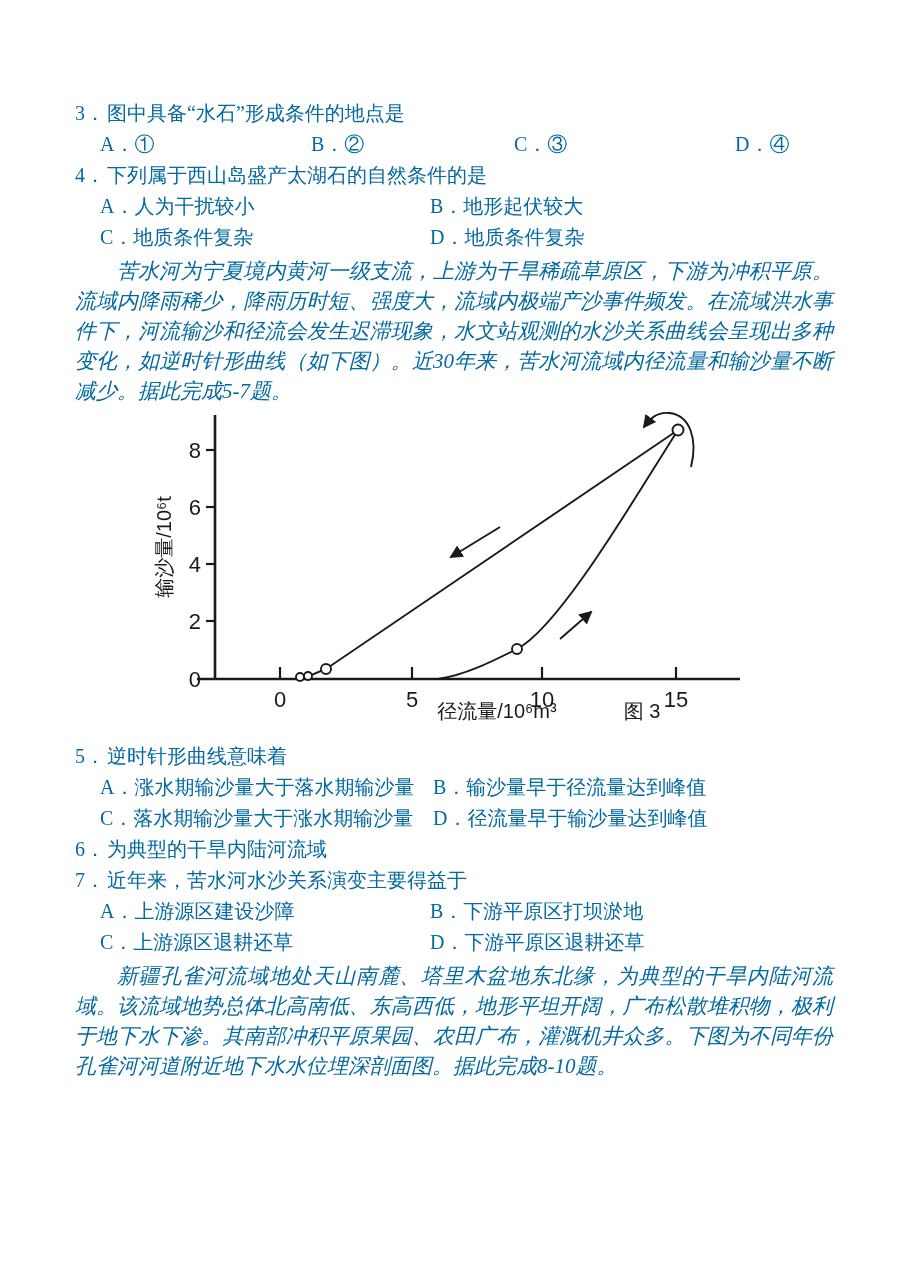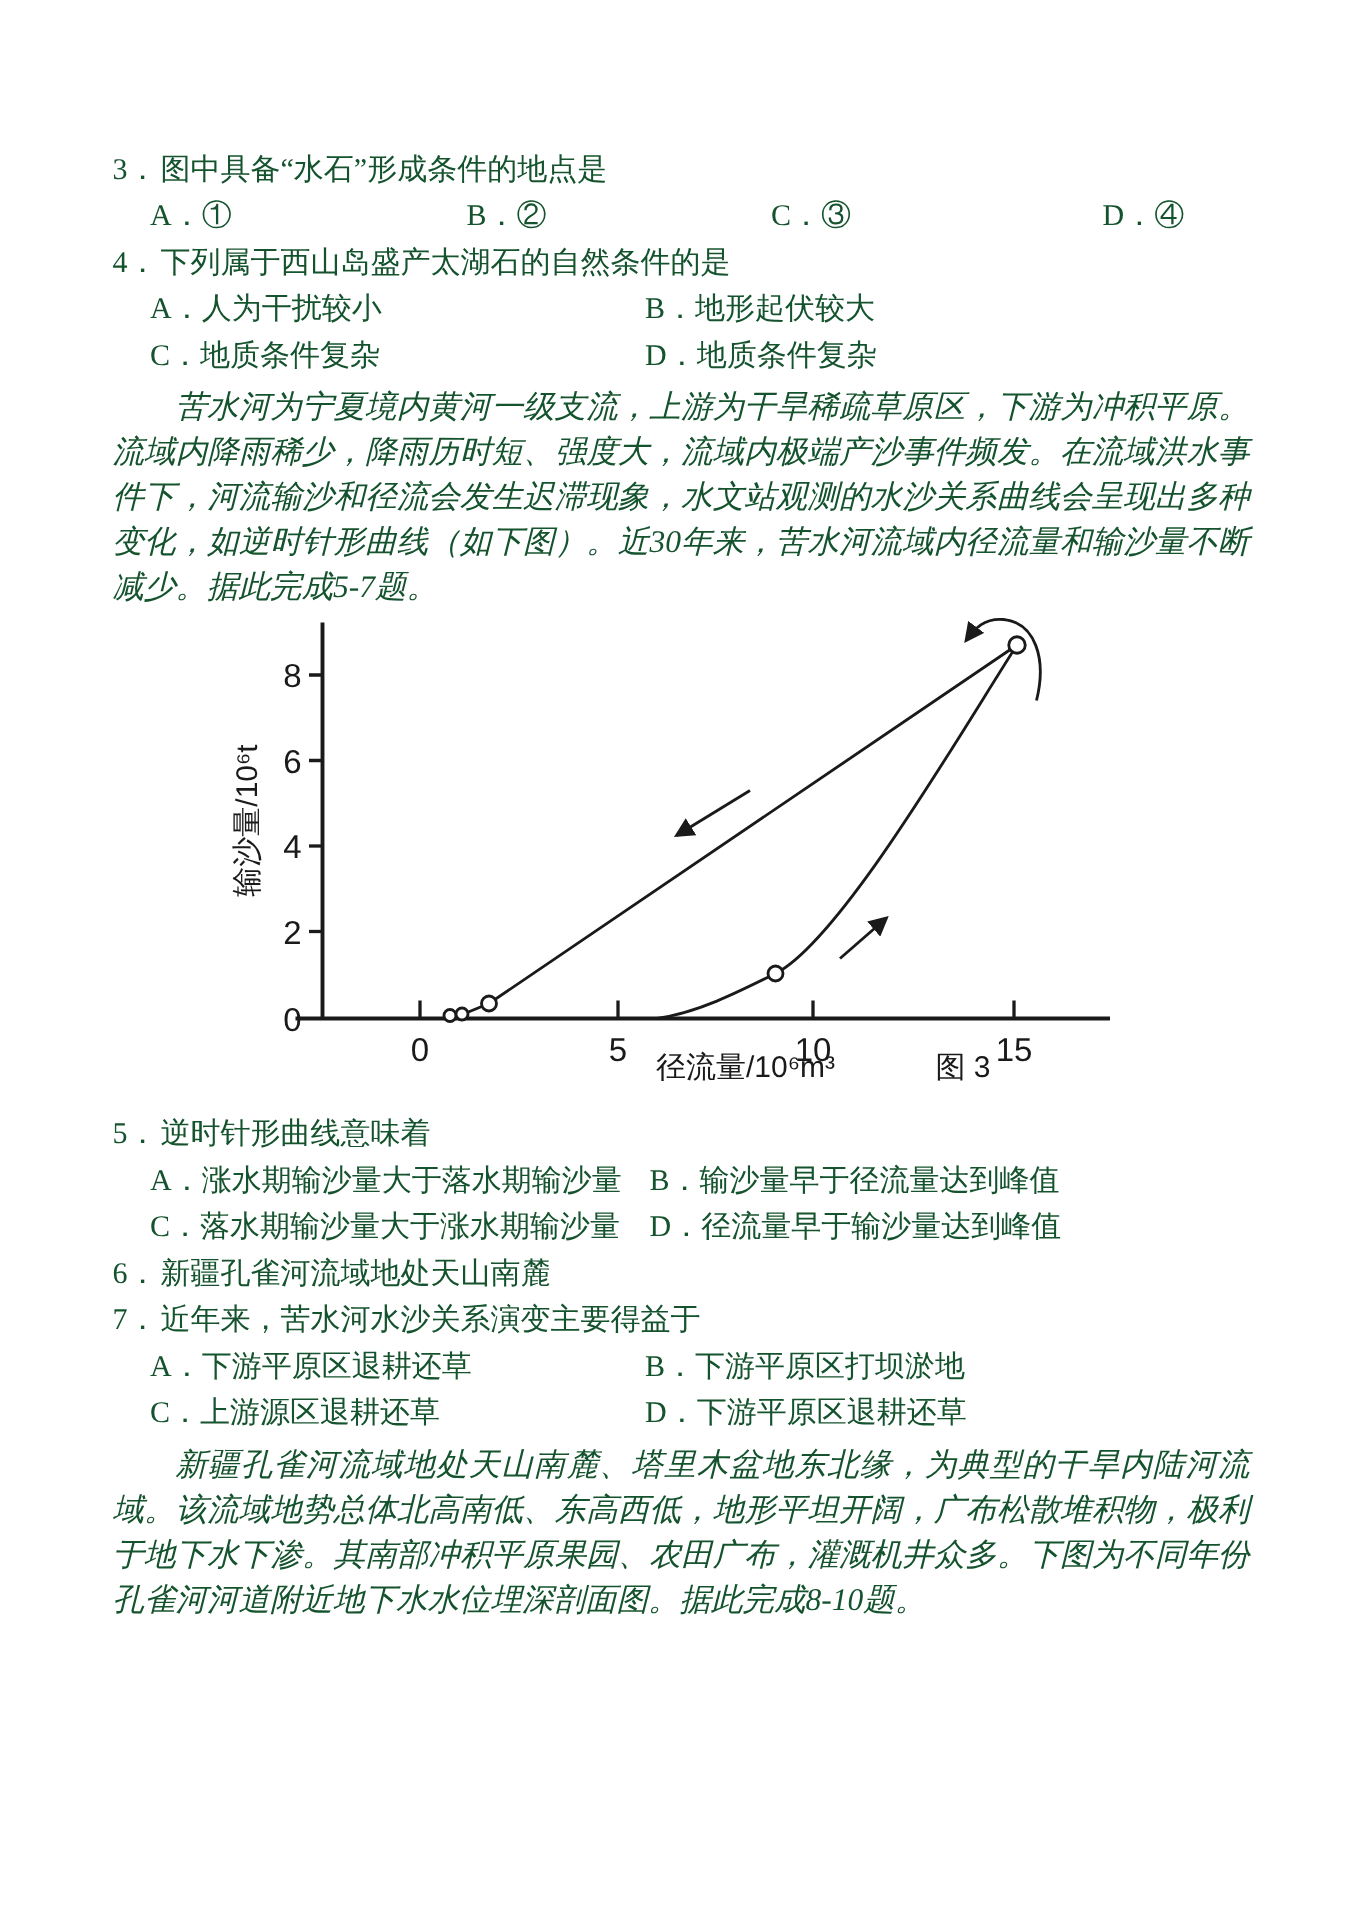--- a/index.html
+++ b/index.html
@@ -1,18 +1,18 @@
 <!DOCTYPE html>
 <html><head>
 <meta charset="utf-8">
 <style>
   html,body { margin:0; padding:0; background:#ffffff; }
   .page {
     position:relative; width:900px; height:1272px; background:#ffffff;
-    font-family:"Liberation Serif","DejaVu Serif",serif; color:#14532d;
+    font-family:"Liberation Serif","DejaVu Serif",serif; color:#0369a1;
     overflow:hidden;
   }
   .content { position:absolute; left:75px; top:98px; width:758px; }
   .q-stem { font-size:20px; line-height:31px; white-space:nowrap; }
   .q-num { margin-right:2px; }
   .opts { display:grid; padding-left:25px; font-size:20px; line-height:31px; }
   .opts-4  { grid-template-columns:170px 162px 180px 1fr;gap:41px; }
   .opts-4b { grid-template-columns:150px 180px 180px 1fr; }
   .opts-2  { grid-template-columns:330px 1fr; }
   .opts-2w { grid-template-columns:333px 1fr; }
@@ -113,27 +113,27 @@
       <div class="q-stem"><span class="q-num">5．</span><span>逆时针形曲线意味着</span></div>
       <div class="opts opts-2w">
         <span class="opt">A．涨水期输沙量大于落水期输沙量</span>
         <span class="opt">B．输沙量早于径流量达到峰值</span>
         <span class="opt">C．落水期输沙量大于涨水期输沙量</span>
         <span class="opt">D．径流量早于输沙量达到峰值</span>
       </div>
     </div>
 
     <div>
-      <div class="q-stem"><span class="q-num">6．</span><span>新疆孔雀河流域地处天山南麓</span></div>
+      <div class="q-stem"><span class="q-num">6．</span><span>为典型的干旱内陆河流域</span></div>
     </div>
 
     <div>
       <div class="q-stem"><span class="q-num">7．</span><span>近年来，苦水河水沙关系演变主要得益于</span></div>
       <div class="opts opts-2">
-        <span class="opt">A．下游平原区退耕还草</span>
+        <span class="opt">A．上游源区建设沙障</span>
         <span class="opt">B．下游平原区打坝淤地</span>
         <span class="opt">C．上游源区退耕还草</span>
         <span class="opt">D．下游平原区退耕还草</span>
       </div>
     </div>
 
     <p class="passage">新疆孔雀河流域地处天山南麓、塔里木盆地东北缘，为典型的干旱内陆河流域。该流域地势总体北高南低、东高西低，地形平坦开阔，广布松散堆积物，极利于地下水下渗。其南部冲积平原果园、农田广布，灌溉机井众多。下图为不同年份孔雀河河道附近地下水水位埋深剖面图。据此完成8-10题。</p>
 
   </div>
 </div>

